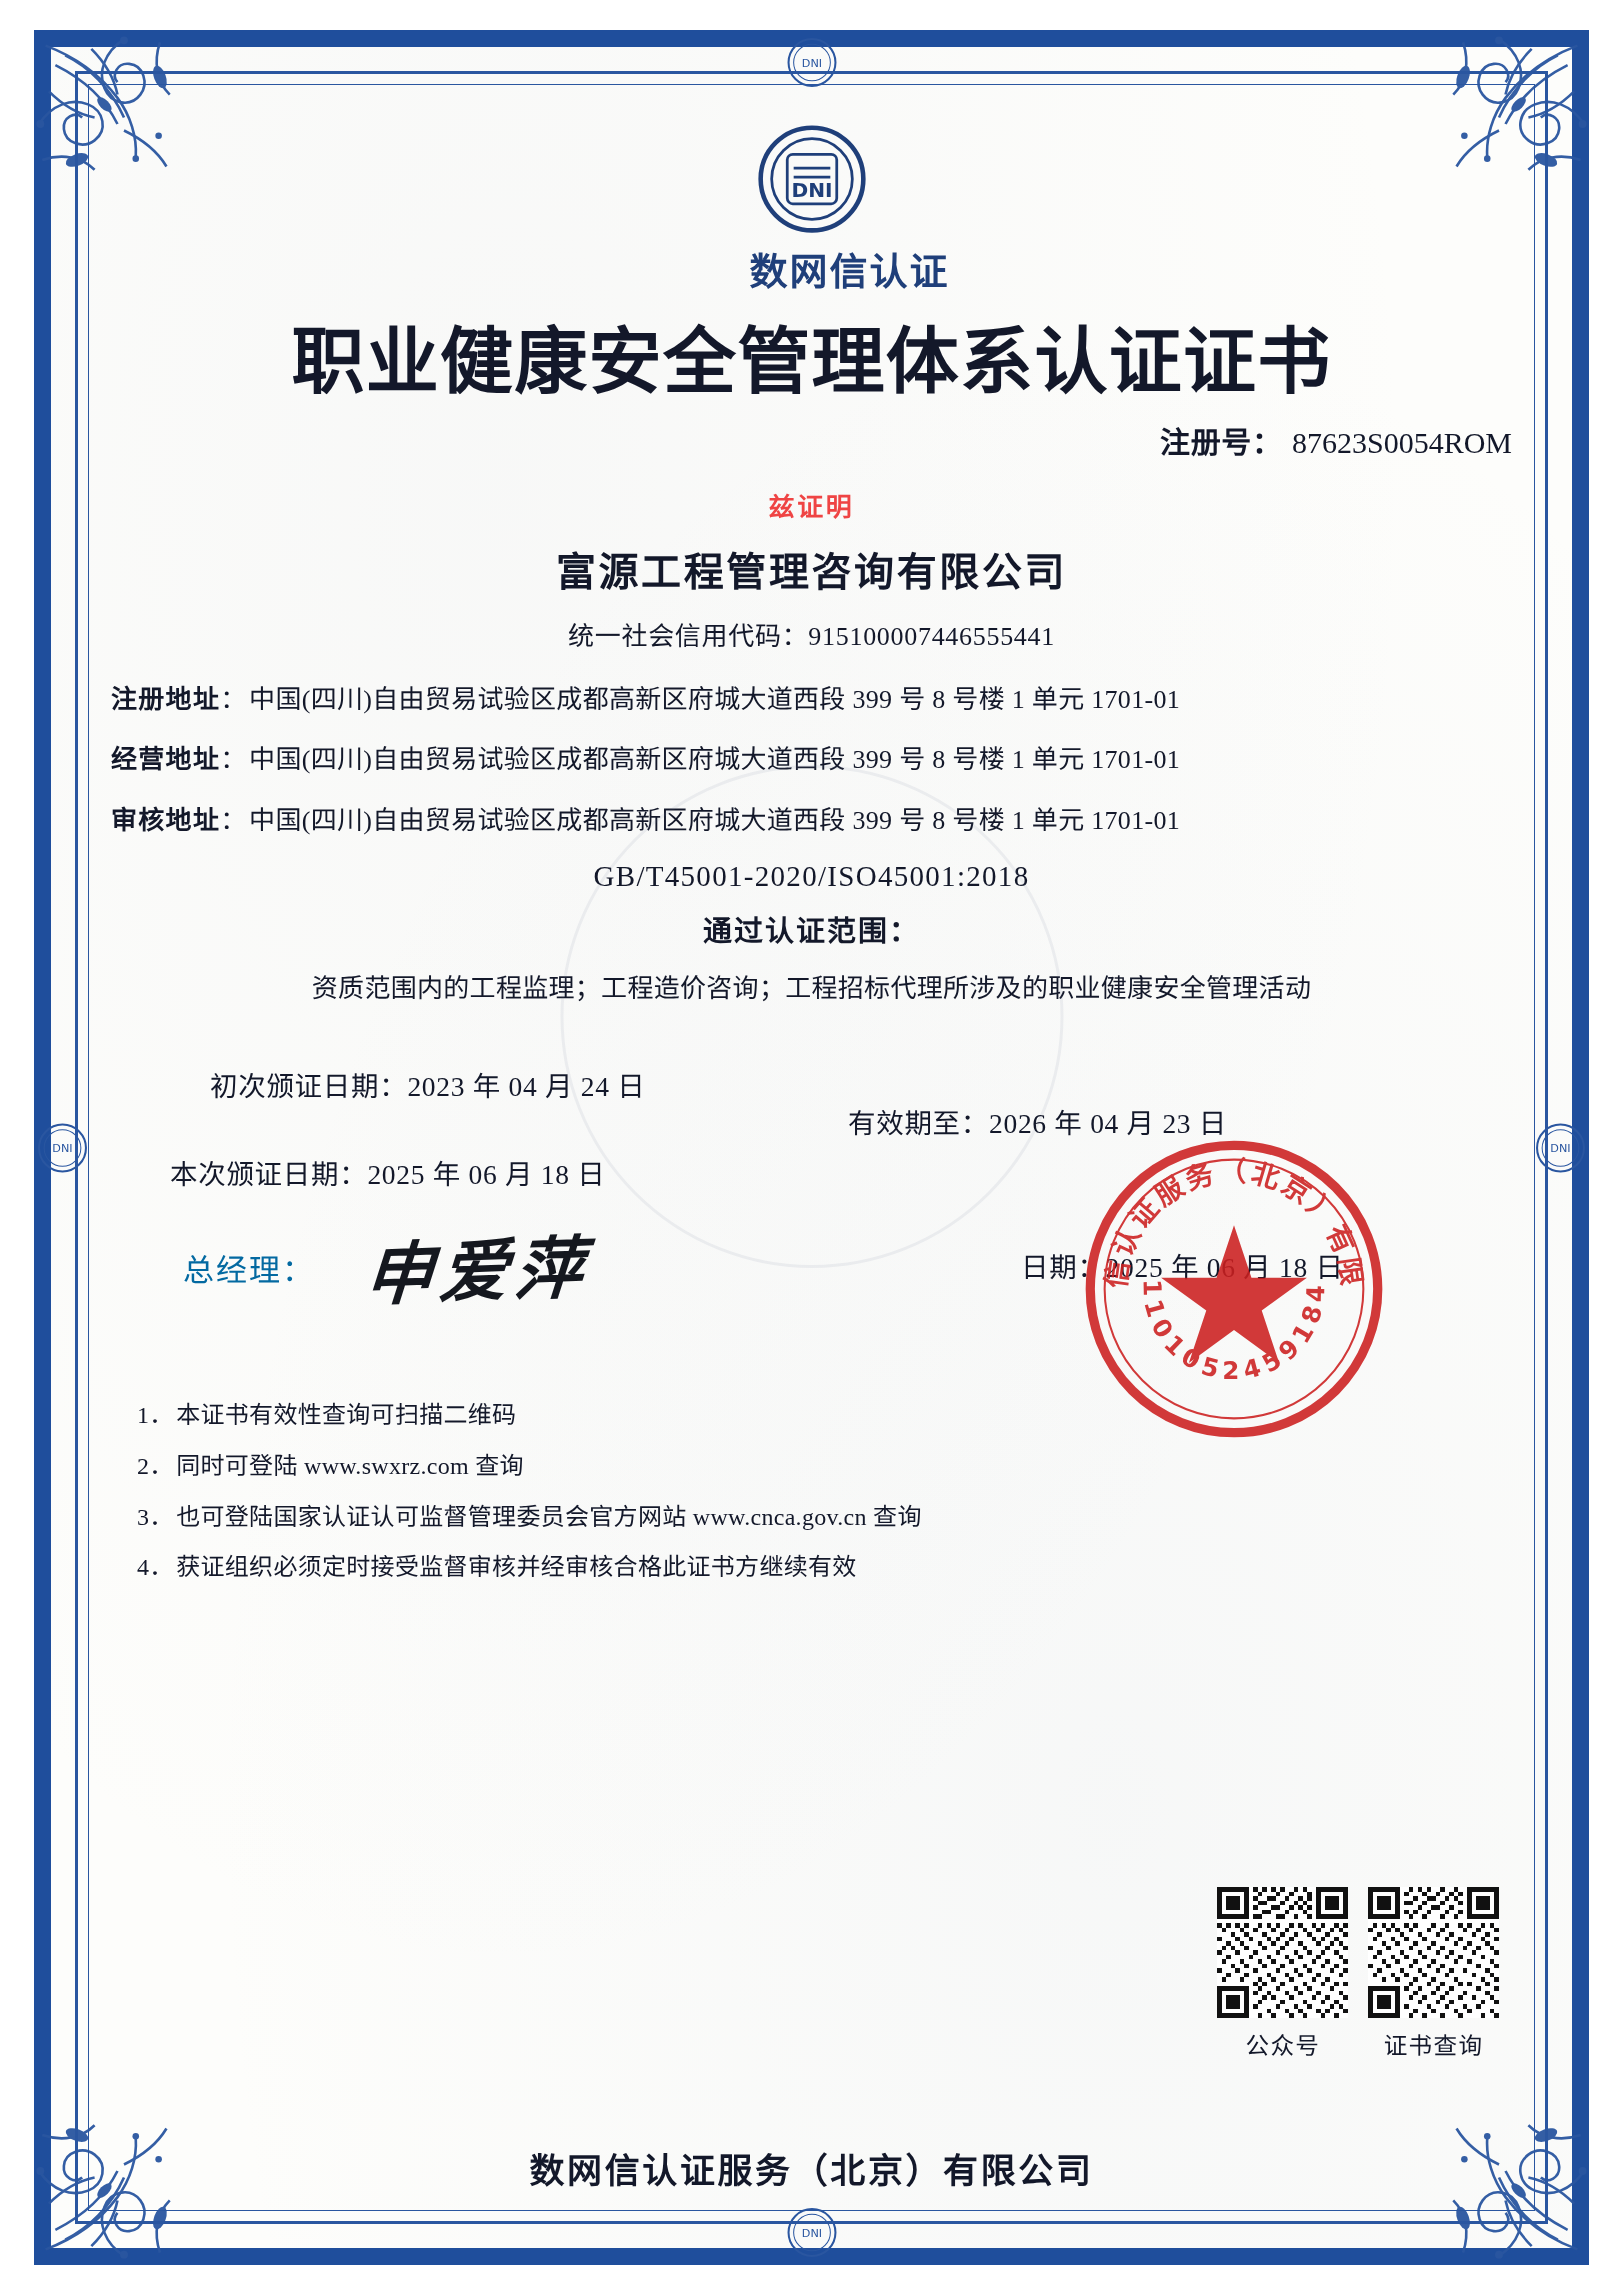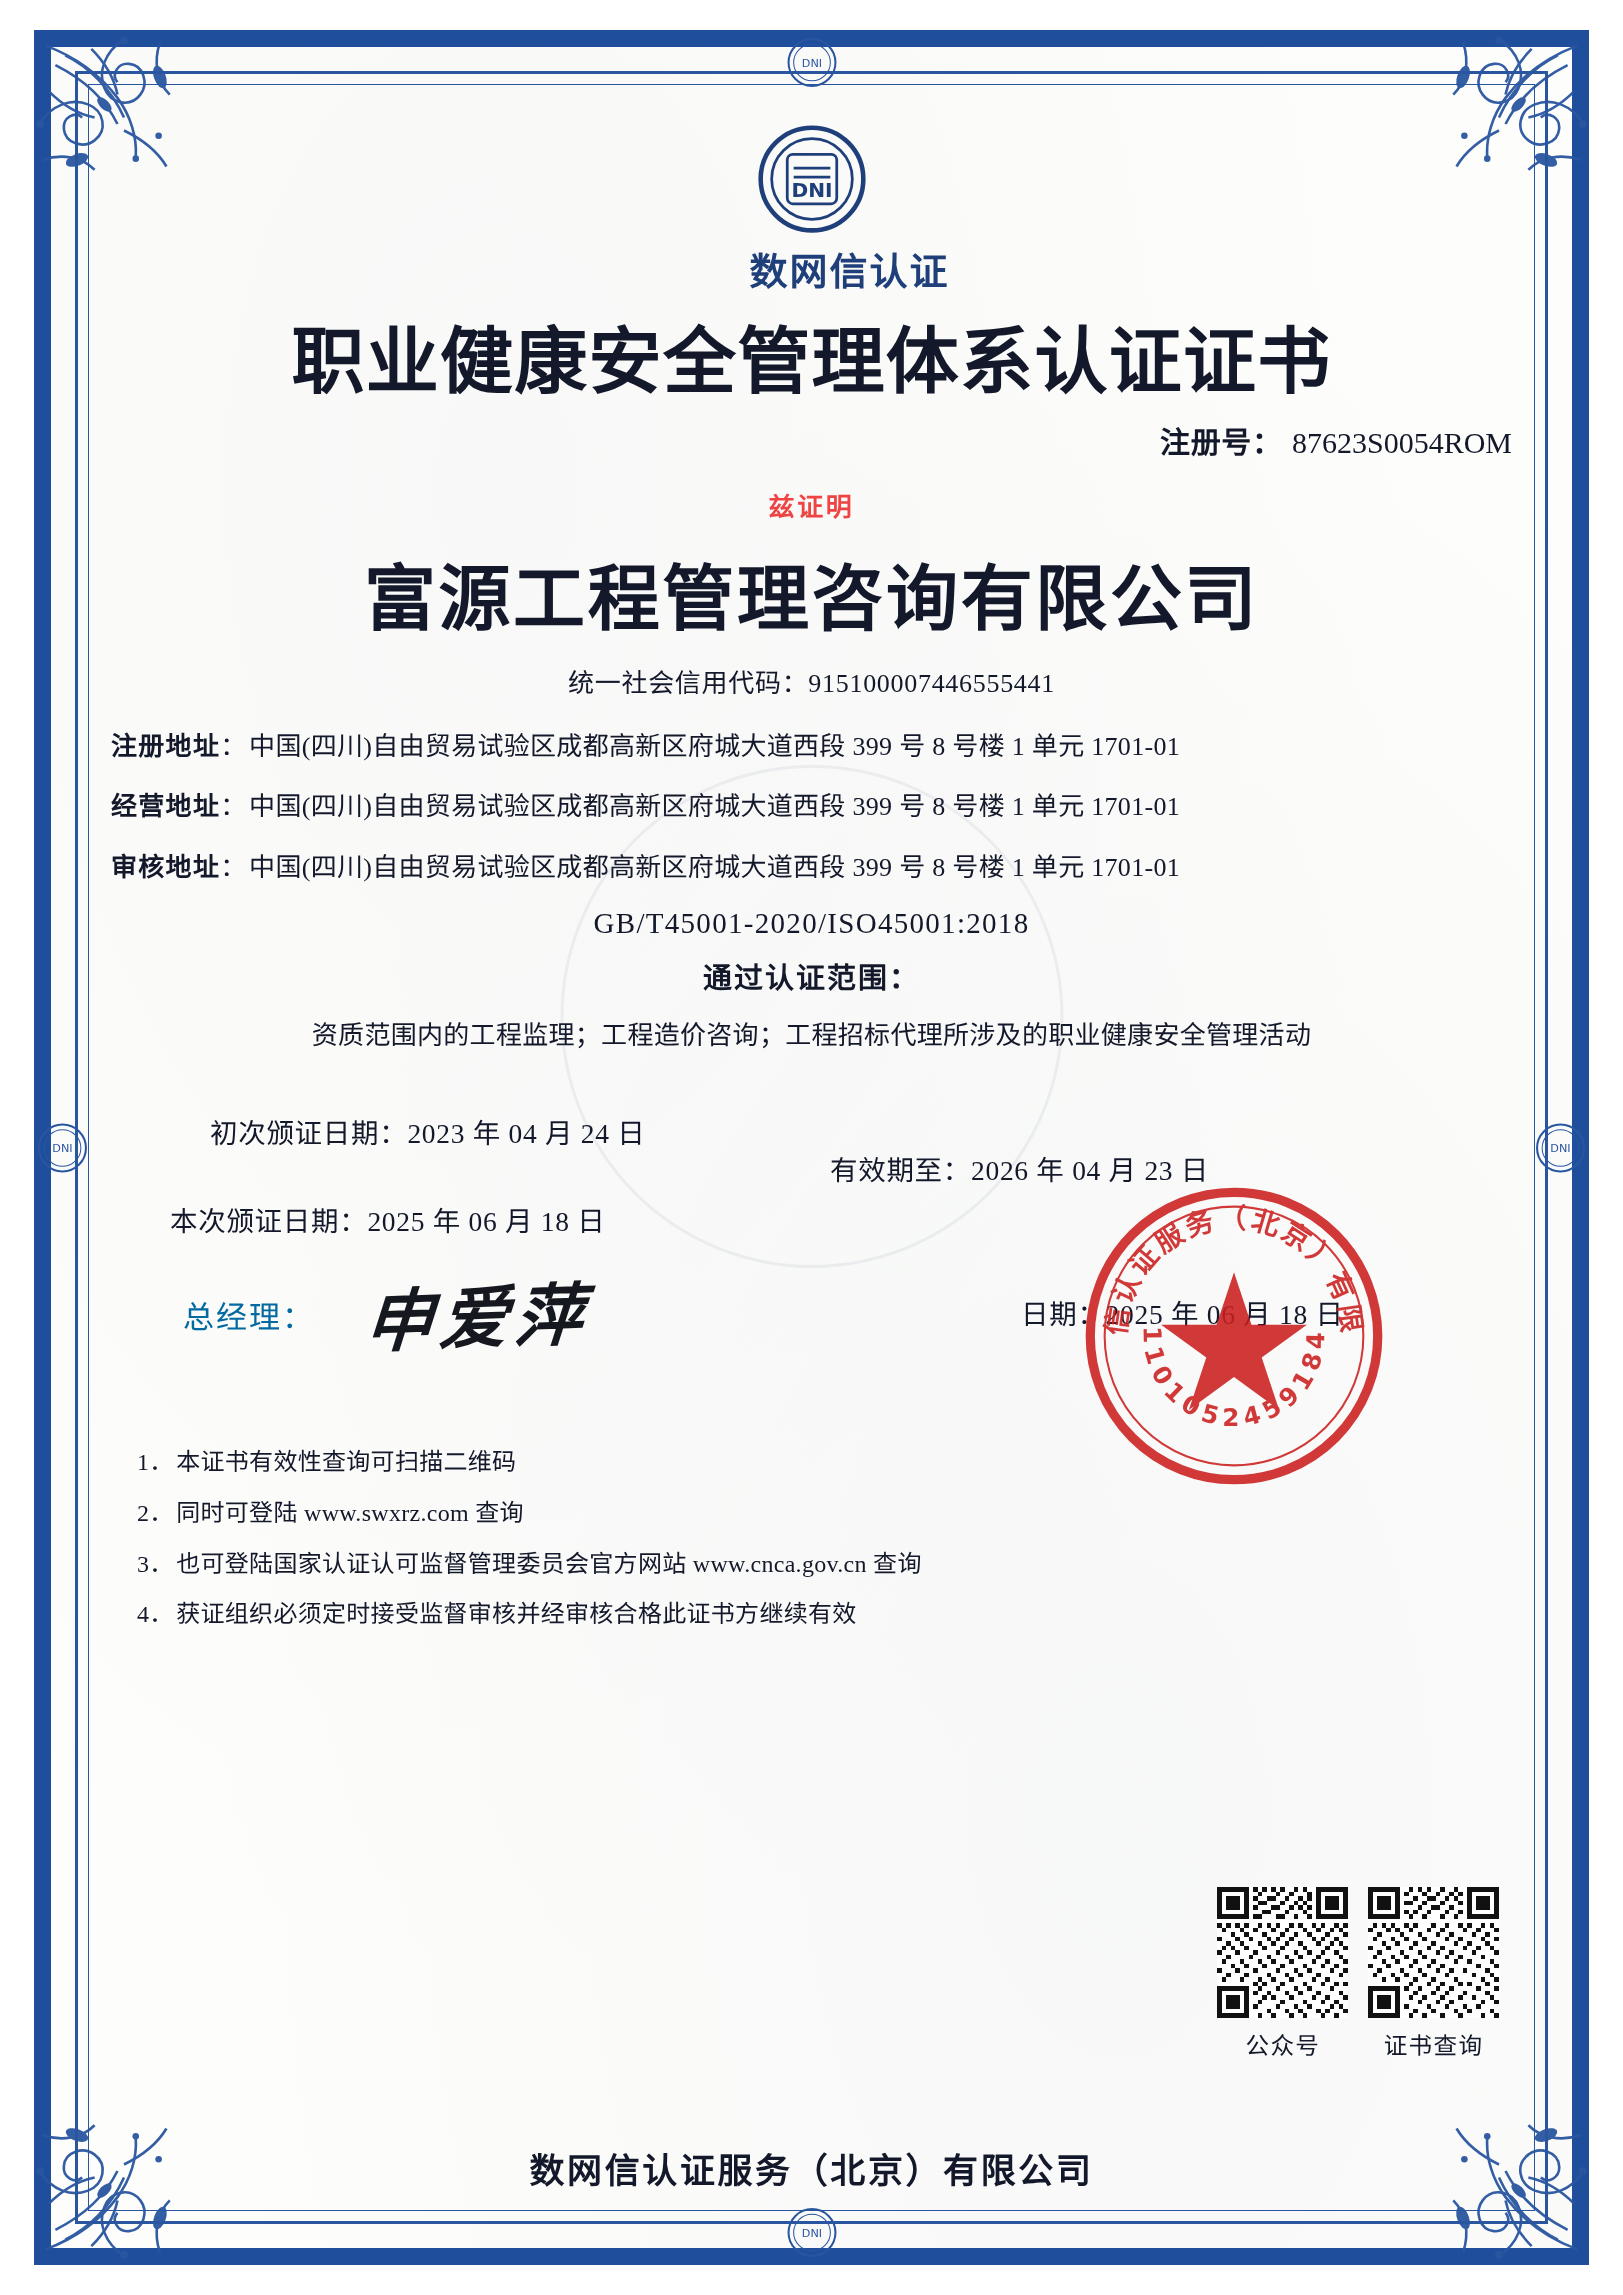--- a/index.html
+++ b/index.html
@@ -129,21 +129,21 @@
   .hereby {
     margin-top: 23.6px;
     font-size: 26px;
     color: #ef4444;
     font-weight: 700;
     letter-spacing: 2.6px;
   }
 
   .company {
     margin-top: 17px;
-    font-size: 72px;
+    font-size: 40px;
     font-weight: 700;
     letter-spacing: 2.6px;
     color: #13182a;
     font-family: Liberation Serif, serif;
   }
 
   .credit-code {
     margin-top: 17px;
     font-size: 26px;
     color: #13182a;
@@ -206,21 +206,21 @@
     height: 131px;
   }
   .date-item {
     position: absolute;
     font-size: 27.5px;
     color: #13182a;
     letter-spacing: 0.7px;
     white-space: nowrap;
   }
   .date-first  { left: 59px;  top: 14px; margin-left: 40px; }
-  .date-valid  { left: 719px; top: 51px; }
+  .date-valid  { left: 737px; top: 51px; }
   .date-this   { left: 59px;  top: 102px; }
 
   
   .sign-row {
     position: relative;
     height: 151px;
     margin-top: 26px;
   }
   .gm {
     position: absolute;

